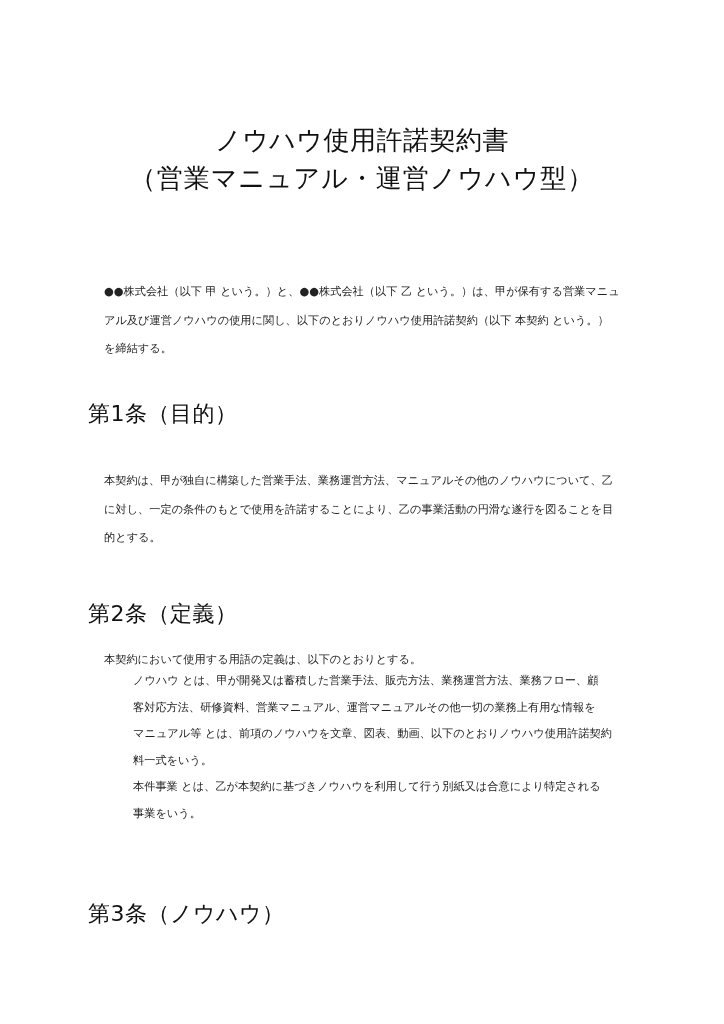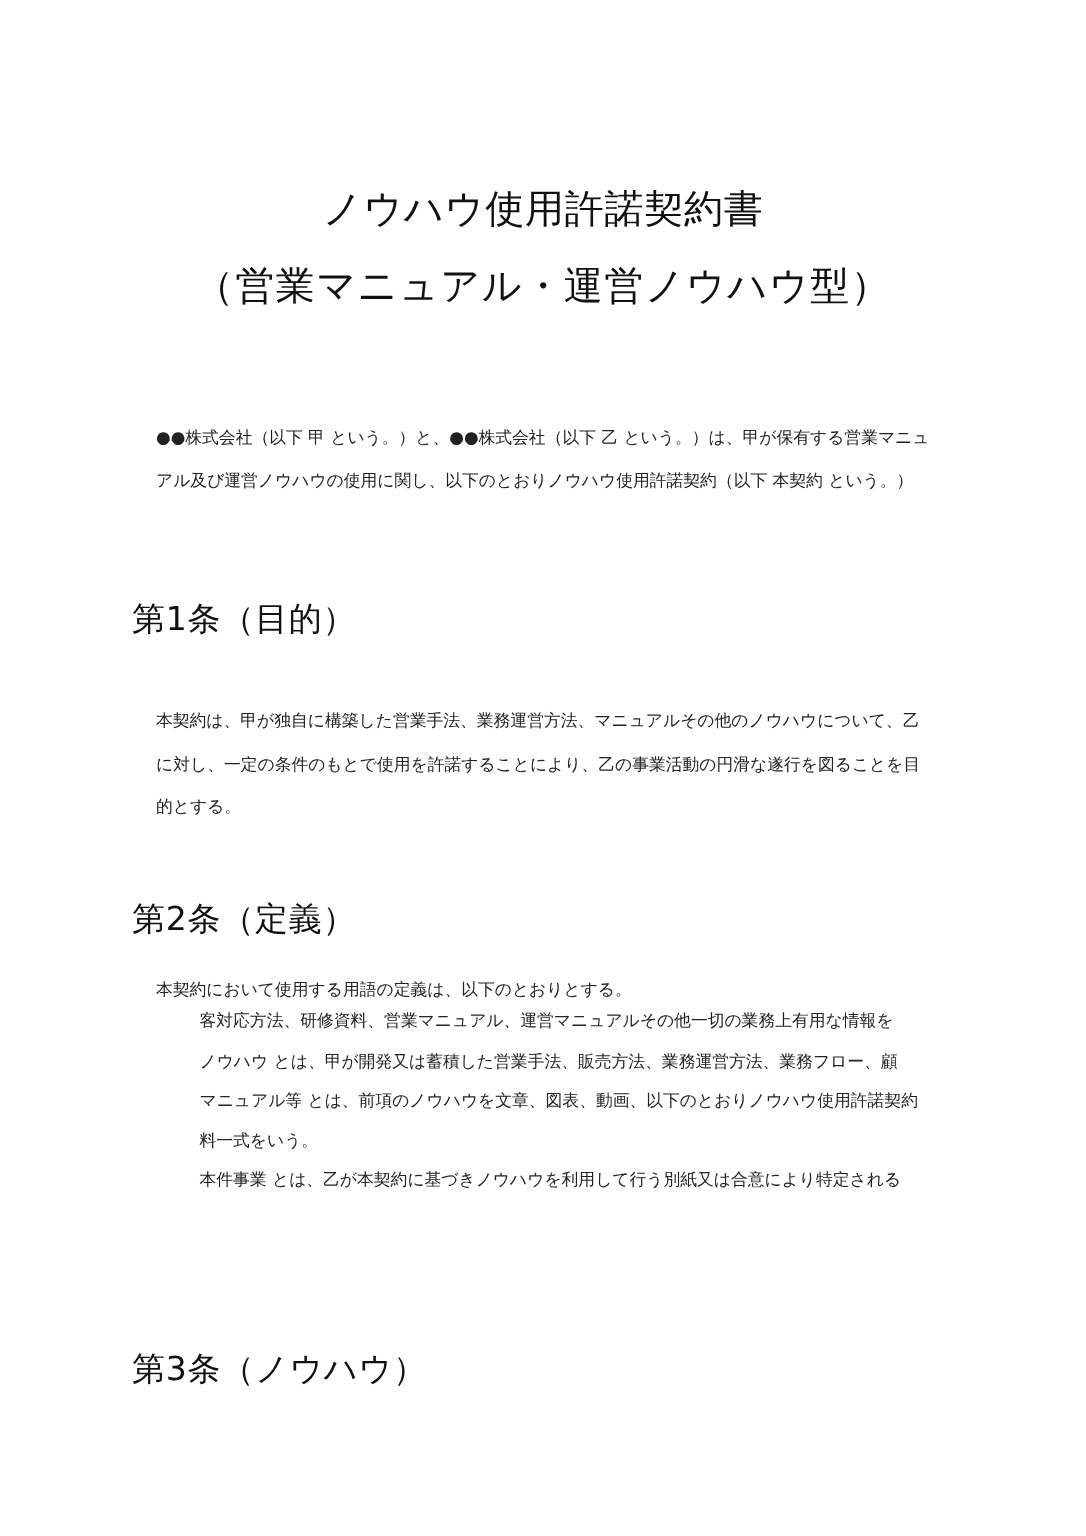--- a/index.html
+++ b/index.html
@@ -26,21 +26,21 @@
       left: 0;
       width: 724px;
       text-align: center;
       font-size: 26px;
       line-height: 30px;
       color: #111;
       letter-spacing: 0.5px;
       white-space: nowrap;
     }
     .title-1 { top: 125px; }
-    .title-2 { top: 176px; letter-spacing: 1px; }
+    .title-2 { top: 163px; letter-spacing: 1px; }
 
     .para {
       position: absolute;
       left: 88px;
       width: 560px;
       font-size: 11.2px;
       line-height: 28.5px;
       color: #222;
       margin: 16px;
     }
@@ -79,43 +79,45 @@
 <body>
 
 <div class="page">
 
   <div class="title title-1">ノウハウ使用許諾契約書</div>
   <div class="title title-2">（営業マニュアル・運営ノウハウ型）</div>
 
   <p class="para intro">
     <span class="line">●●株式会社（以下 甲 という。）と、●●株式会社（以下 乙 という。）は、甲が保有する営業マニュ</span>
     <span class="line">アル及び運営ノウハウの使用に関し、以下のとおりノウハウ使用許諾契約（以下 本契約 という。）</span>
+    <span class="line">を締結する。</span>
   </p>
 
   <div class="heading h1">第1条（目的）</div>
   <p class="para art1">
     <span class="line">本契約は、甲が独自に構築した営業手法、業務運営方法、マニュアルその他のノウハウについて、乙</span>
     <span class="line">に対し、一定の条件のもとで使用を許諾することにより、乙の事業活動の円滑な遂行を図ることを目</span>
     <span class="line">的とする。</span>
   </p>
 
   <div class="heading h2">第2条（定義）</div>
   <p class="para art2">
     <span class="line">本契約において使用する用語の定義は、以下のとおりとする。</span>
   </p>
 
   <div class="defs">
     <div>
+      <span class="line">ノウハウ とは、甲が開発又は蓄積した営業手法、販売方法、業務運営方法、業務フロー、顧</span>
       <span class="line">客対応方法、研修資料、営業マニュアル、運営マニュアルその他一切の業務上有用な情報を</span>
-      <span class="line">ノウハウ とは、甲が開発又は蓄積した営業手法、販売方法、業務運営方法、業務フロー、顧</span>
     </div>
     <div>
       <span class="line">マニュアル等 とは、前項のノウハウを文章、図表、動画、以下のとおりノウハウ使用許諾契約</span>
       <span class="line">料一式をいう。</span>
     </div>
     <div>
       <span class="line">本件事業 とは、乙が本契約に基づきノウハウを利用して行う別紙又は合意により特定される</span>
+      <span class="line">事業をいう。</span>
     </div>
   </div>
 
   <div class="heading h3">第3条（ノウハウ）</div>
 
 </div>
 
 </body></html>

